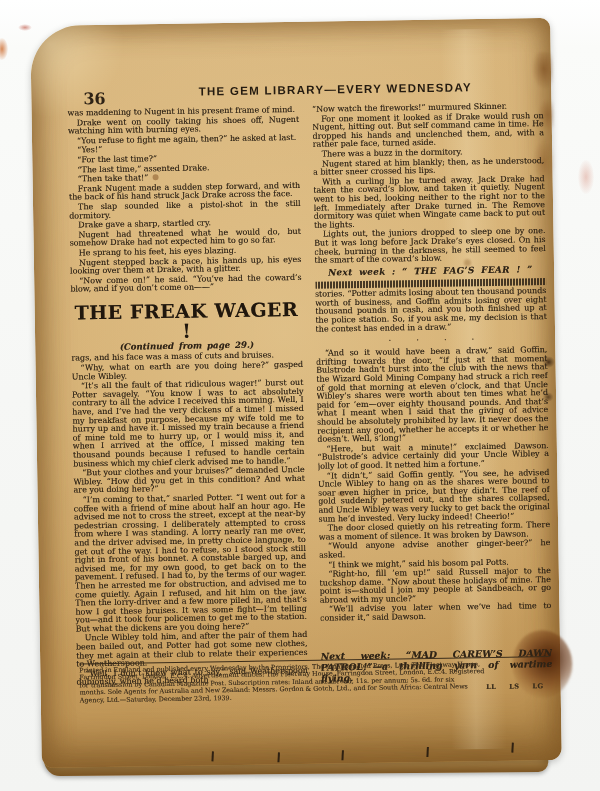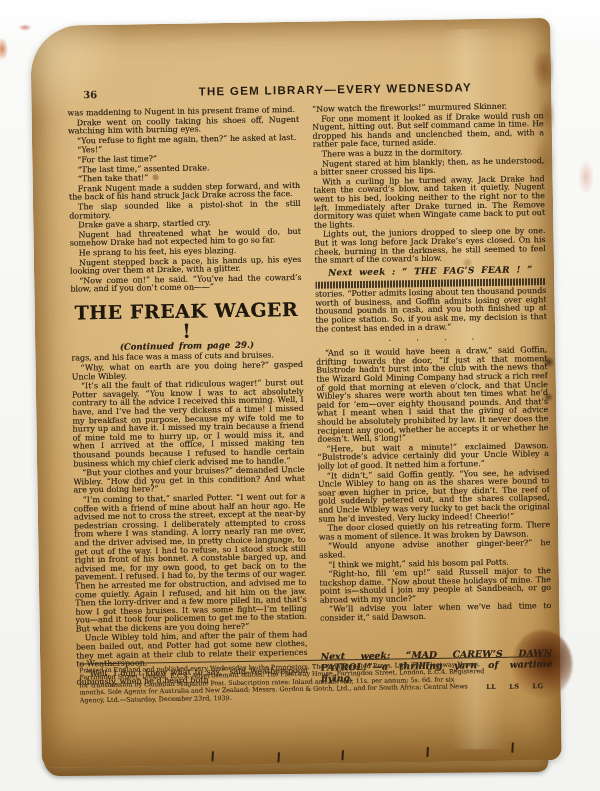--- a/index.html
+++ b/index.html
@@ -53,21 +53,21 @@
   .stain-speckle2{left:300px;top:470px;width:8px;height:5px;border-radius:50%;background:rgba(120,70,25,.35);}
   .stain-speckle3{left:430px;top:240px;width:7px;height:7px;border-radius:50%;background:rgba(130,80,30,.35);filter:blur(1px);}
   .sheen{left:410px;top:10px;width:55px;height:720px;
     background:linear-gradient(90deg,transparent,rgba(255,242,205,.22) 45%,transparent);}
   .corner-wear{left:0;top:0;width:110px;height:100px;border-radius:50px 0 0 0;
     background:radial-gradient(circle at 18% 18%,rgba(245,228,185,.5),transparent 60%);}
   .stitch{position:absolute;width:2px;height:10px;background:#1d140c;transform:rotate(4deg);opacity:.85;}
   
   .content{position:absolute;left:0;top:0;width:100%;height:100%;color:#2e2316;}
   .header-row{position:absolute;left:38px;top:62px;width:472px;height:16px;}
-  .page-number{position:absolute;left:14px;top:2px;font-size:10px;font-weight:700;}
+  .page-number{position:absolute;left:14px;top:2px;font-size:16px;font-weight:700;}
   .header-title{
     position:absolute;left:60px;right:0;top:0;text-align:center;
     font-family:"Liberation Sans","DejaVu Sans",sans-serif;
     font-weight:700;font-size:11.5px;letter-spacing:1.3px;color:#241b10;
   }
   .columns{
     position:absolute;left:36px;top:84px;width:476px;height:578px;
     display:flex;gap:13px;
     font-size:8px;line-height:8.6px;text-align:justify;
     text-shadow:0 0 .4px rgba(46,35,22,.55);

